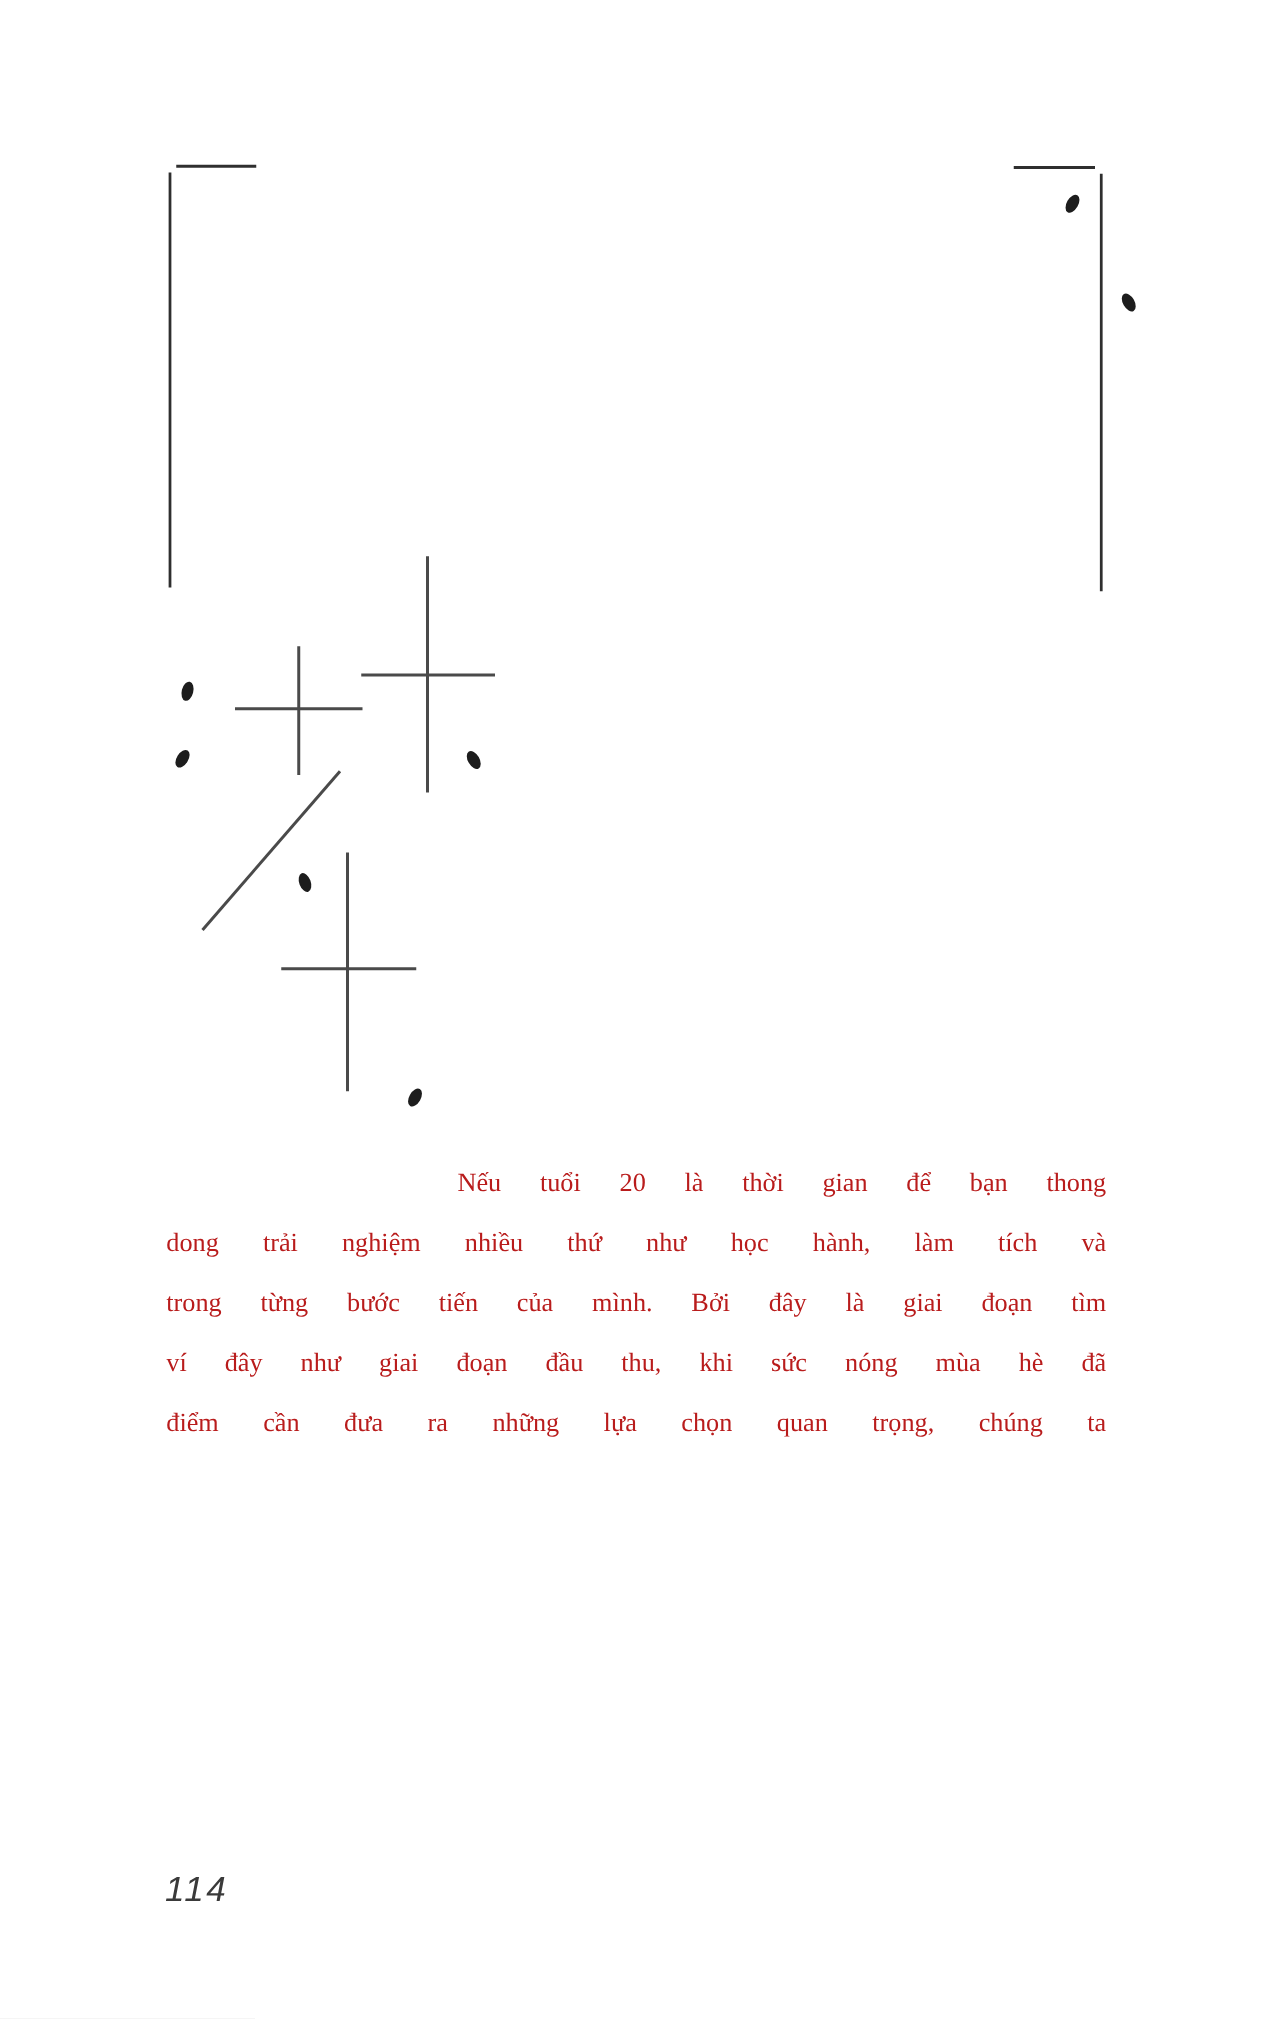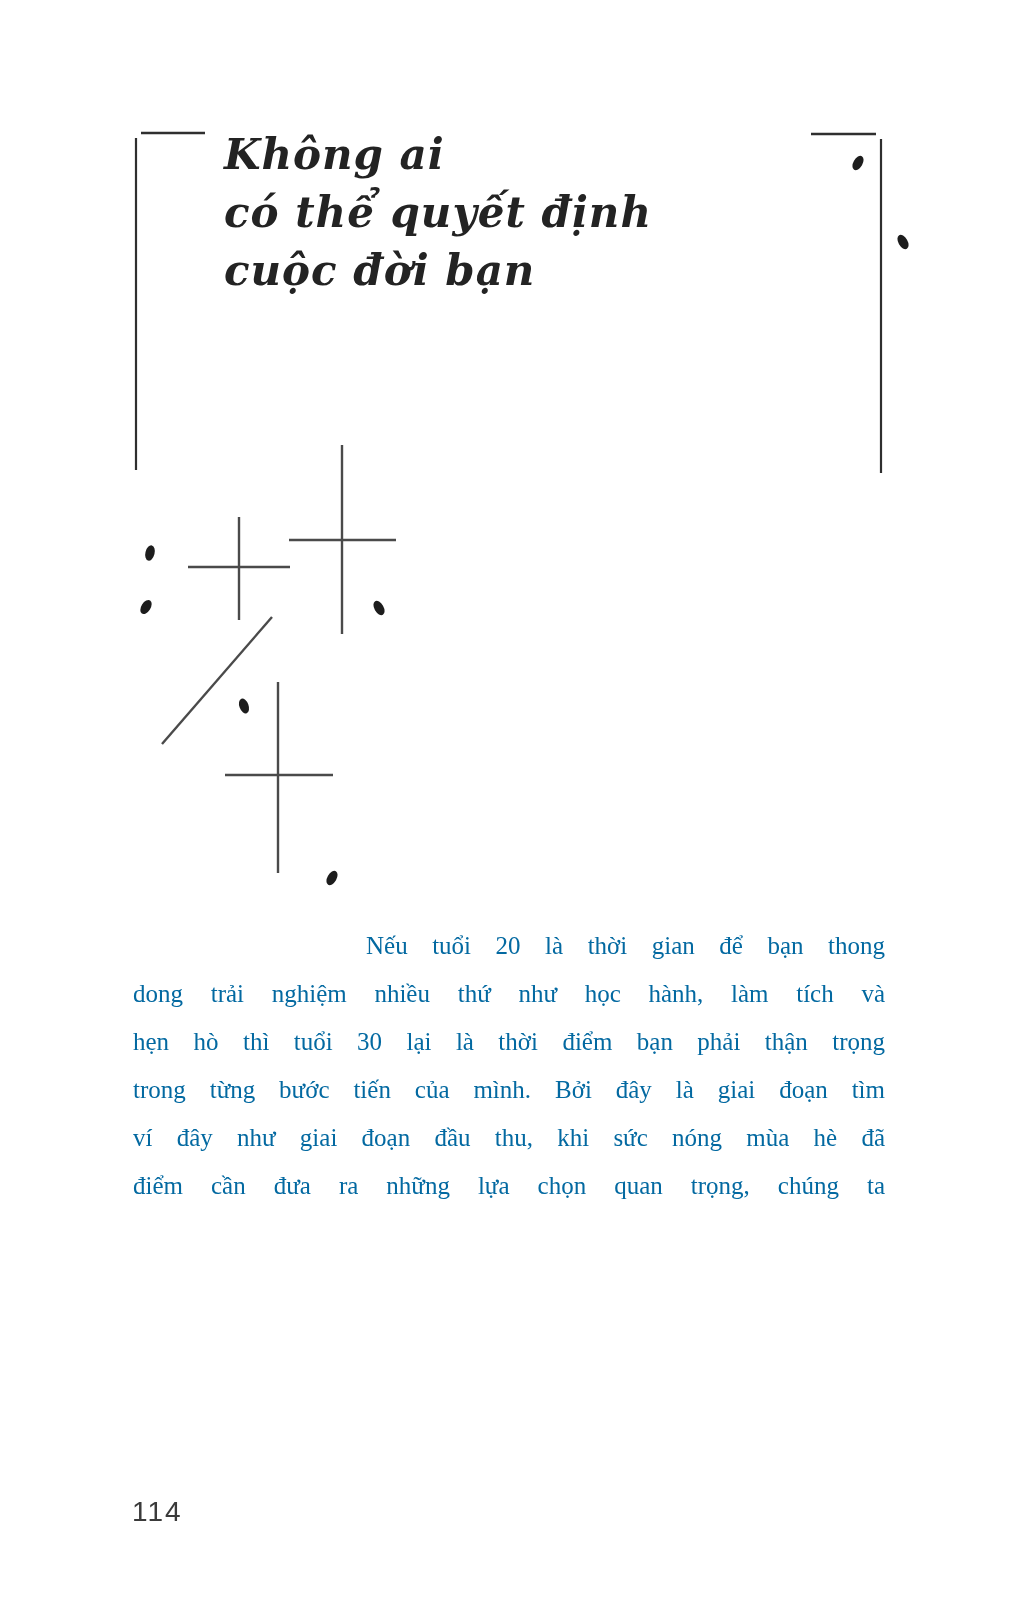--- a/index.html
+++ b/index.html
@@ -30,42 +30,43 @@
     line-height: 58px;
     color: #232323;
     letter-spacing: 1px;
   }
   .chapter-title .t-line { white-space: nowrap; }
   .body-text {
     position: absolute;
     left: 133px;
     top: 922px;
     width: 752px;
-    font-size: 25px;
+    font-size: 21px;
     line-height: 48px;
-    color: #0369a1;
+    color: #b91c1c;
   }
   .body-text .p-line {
     text-align: justify;
     text-align-last: justify;
     height: 48px;
     overflow: hidden;
     white-space: nowrap;
   }
   .body-text .p-line.first {
     padding-left: 233px;
   }
   .body-text .p-line.last {
     text-align-last: left;
   }
   .page-number {
     position: absolute;
     left: 132px;
     top: 1496px;
     font-family: "Liberation Sans", "DejaVu Sans", sans-serif;
+    font-style: italic;
     font-size: 28px;
     line-height: 32px;
     color: #3a3a3a;
     letter-spacing: 2px;
   }
 </style>
 </head>
 <body>
 
 <div class="page">
@@ -91,30 +92,24 @@
 
     <ellipse cx="858" cy="163" rx="4.6" ry="7.8" fill="#1d1d1d" transform="rotate(30 858 163)"></ellipse>
     <ellipse cx="903" cy="242" rx="4.6" ry="7.8" fill="#1d1d1d" transform="rotate(-30 903 242)"></ellipse>
     <ellipse cx="150" cy="553" rx="4.6" ry="7.8" fill="#1d1d1d" transform="rotate(14 150 553)"></ellipse>
     <ellipse cx="146" cy="607" rx="4.6" ry="7.8" fill="#1d1d1d" transform="rotate(32 146 607)"></ellipse>
     <ellipse cx="379" cy="608" rx="4.6" ry="7.8" fill="#1d1d1d" transform="rotate(-30 379 608)"></ellipse>
     <ellipse cx="244" cy="706" rx="4.6" ry="7.8" fill="#1d1d1d" transform="rotate(-20 244 706)"></ellipse>
     <ellipse cx="332" cy="878" rx="4.6" ry="7.8" fill="#1d1d1d" transform="rotate(30 332 878)"></ellipse>
   </svg>
 
-  <div class="chapter-title">
-    <div class="t-line">Không ai</div>
-    <div class="t-line">có thể quyết định</div>
-    <div class="t-line">cuộc đời bạn</div>
-  </div>
 
   <div class="body-text">
     <div class="p-line first">Nếu tuổi 20 là thời gian để bạn thong</div>
     <div class="p-line">dong trải nghiệm nhiều thứ như học hành, làm tích và</div>
-    <div class="p-line">hẹn hò thì tuổi 30 lại là thời điểm bạn phải thận trọng</div>
     <div class="p-line">trong từng bước tiến của mình. Bởi đây là giai đoạn tìm</div>
     <div class="p-line">ví đây như giai đoạn đầu thu, khi sức nóng mùa hè đã</div>
     <div class="p-line">điểm cần đưa ra những lựa chọn quan trọng, chúng ta</div>
   </div>
 
   <div class="page-number">114</div>
 
 </div>
 
 </body></html>

